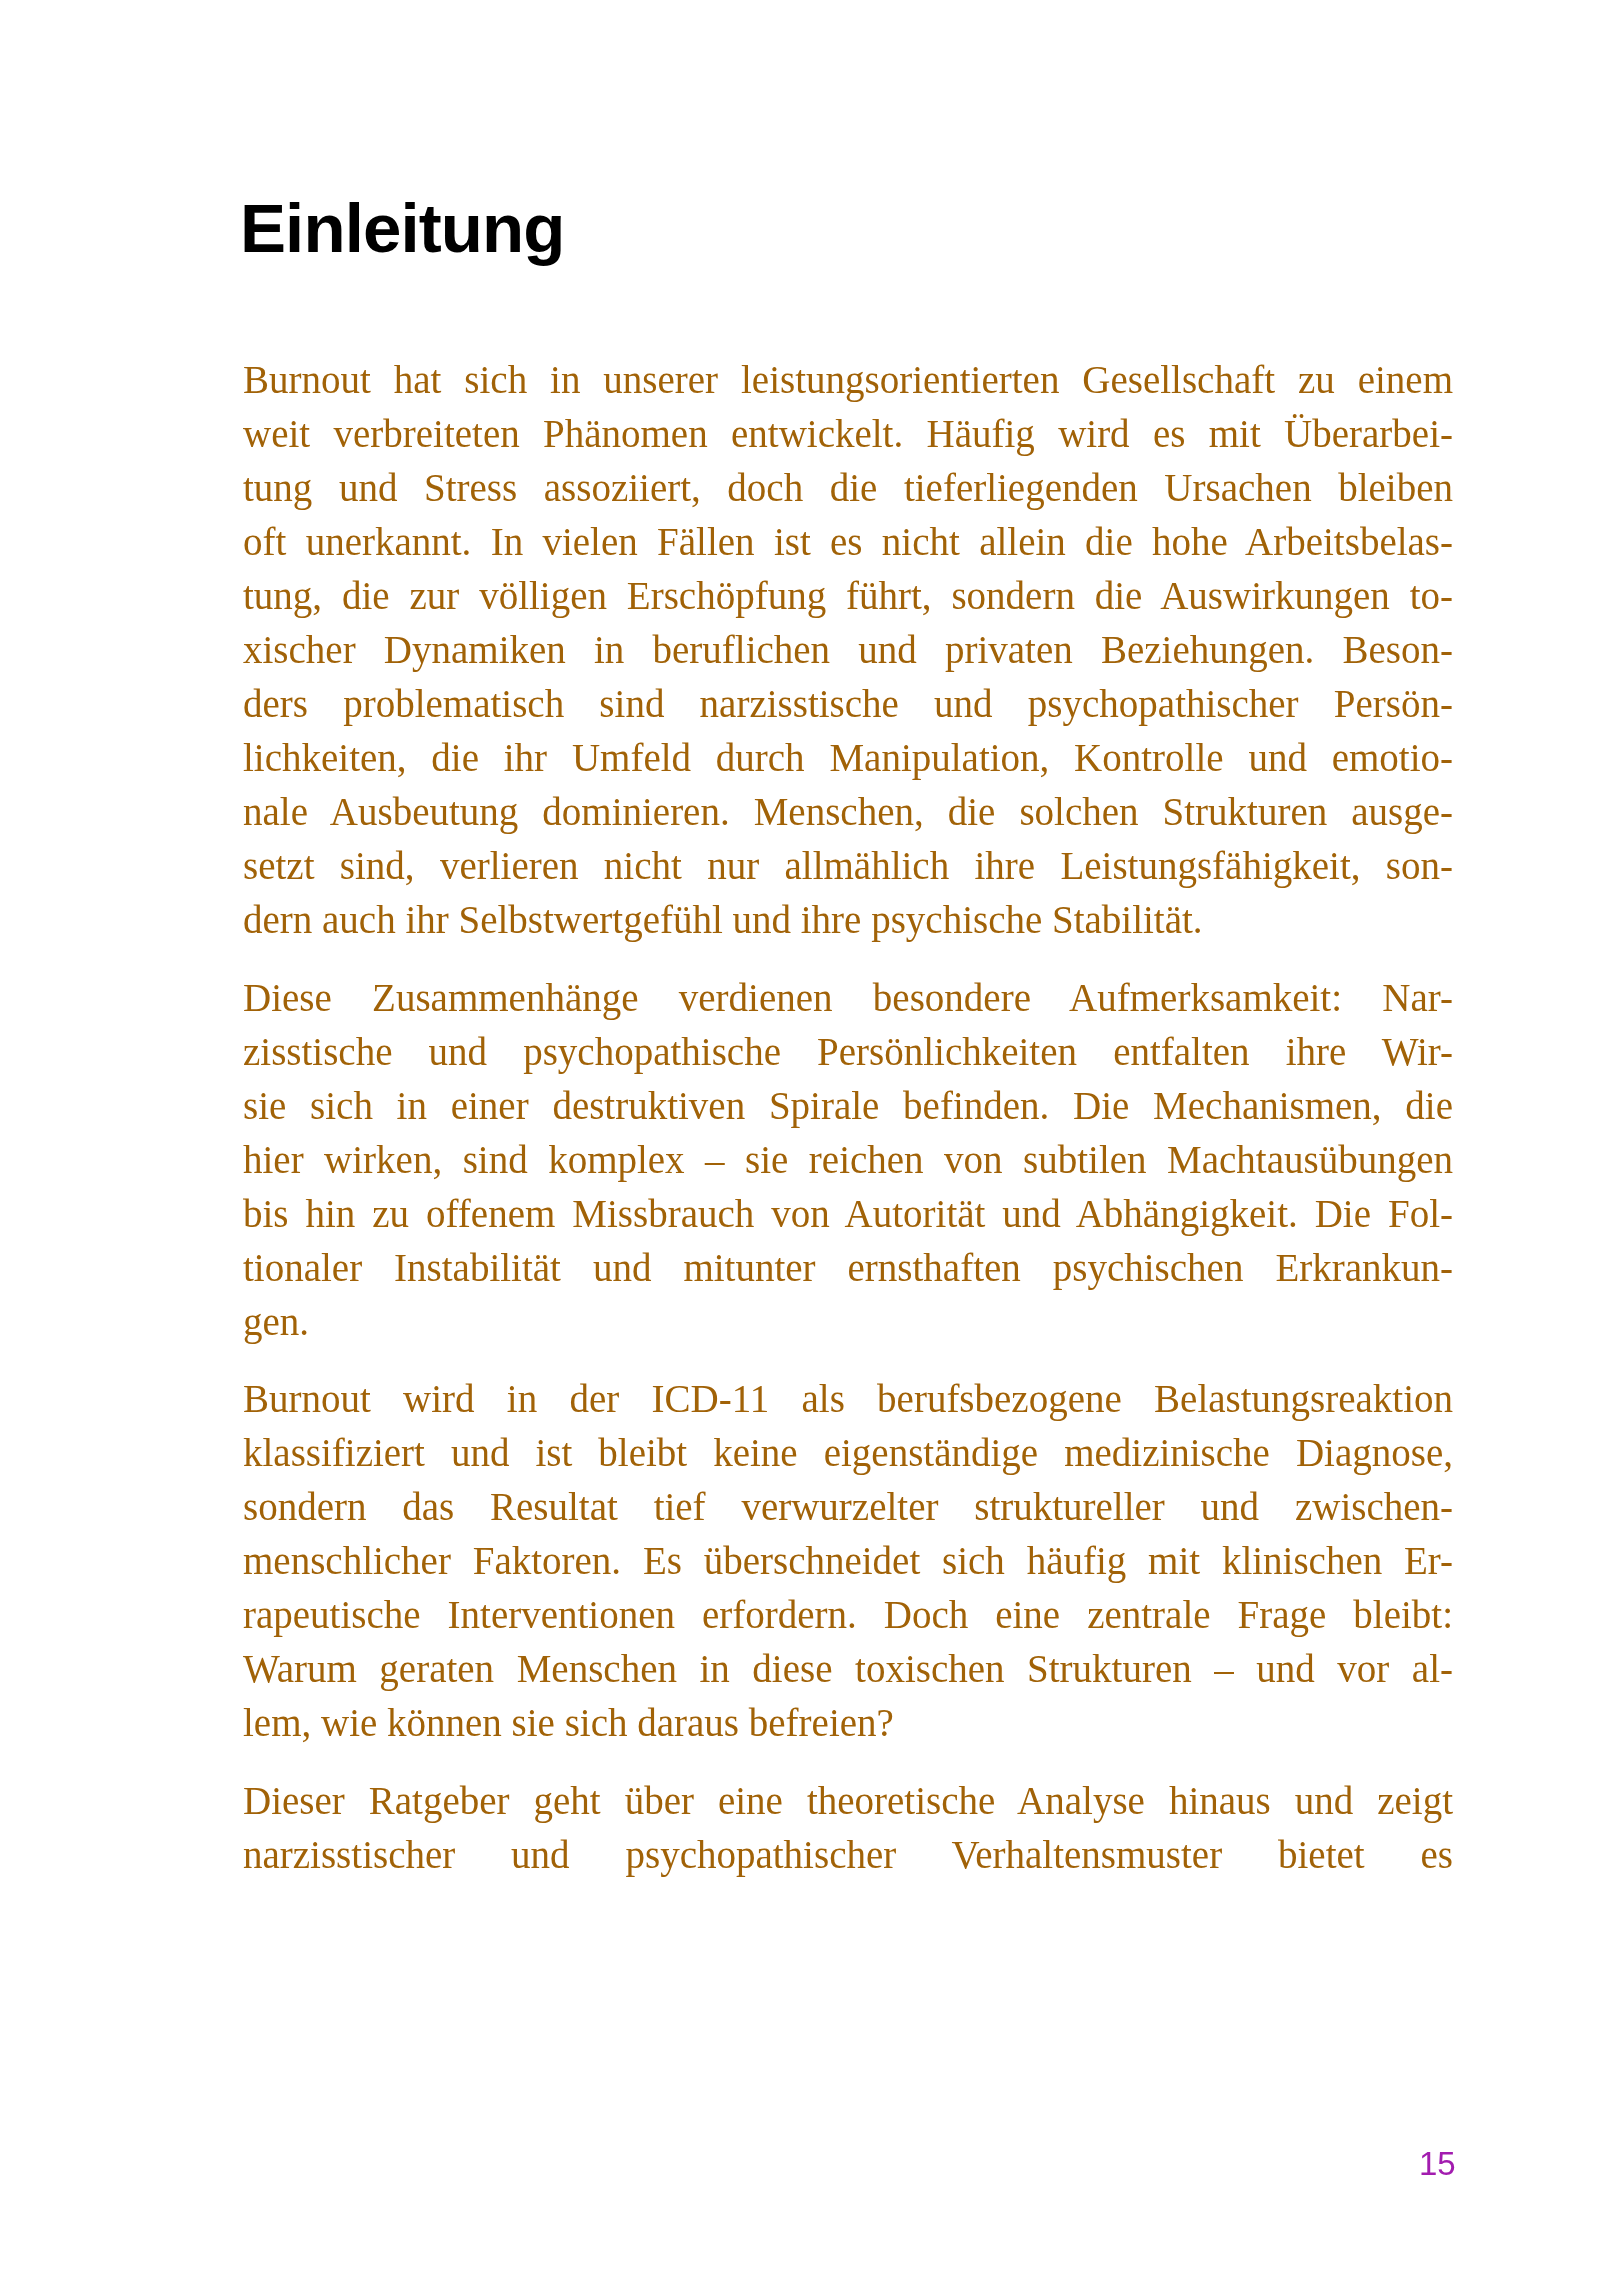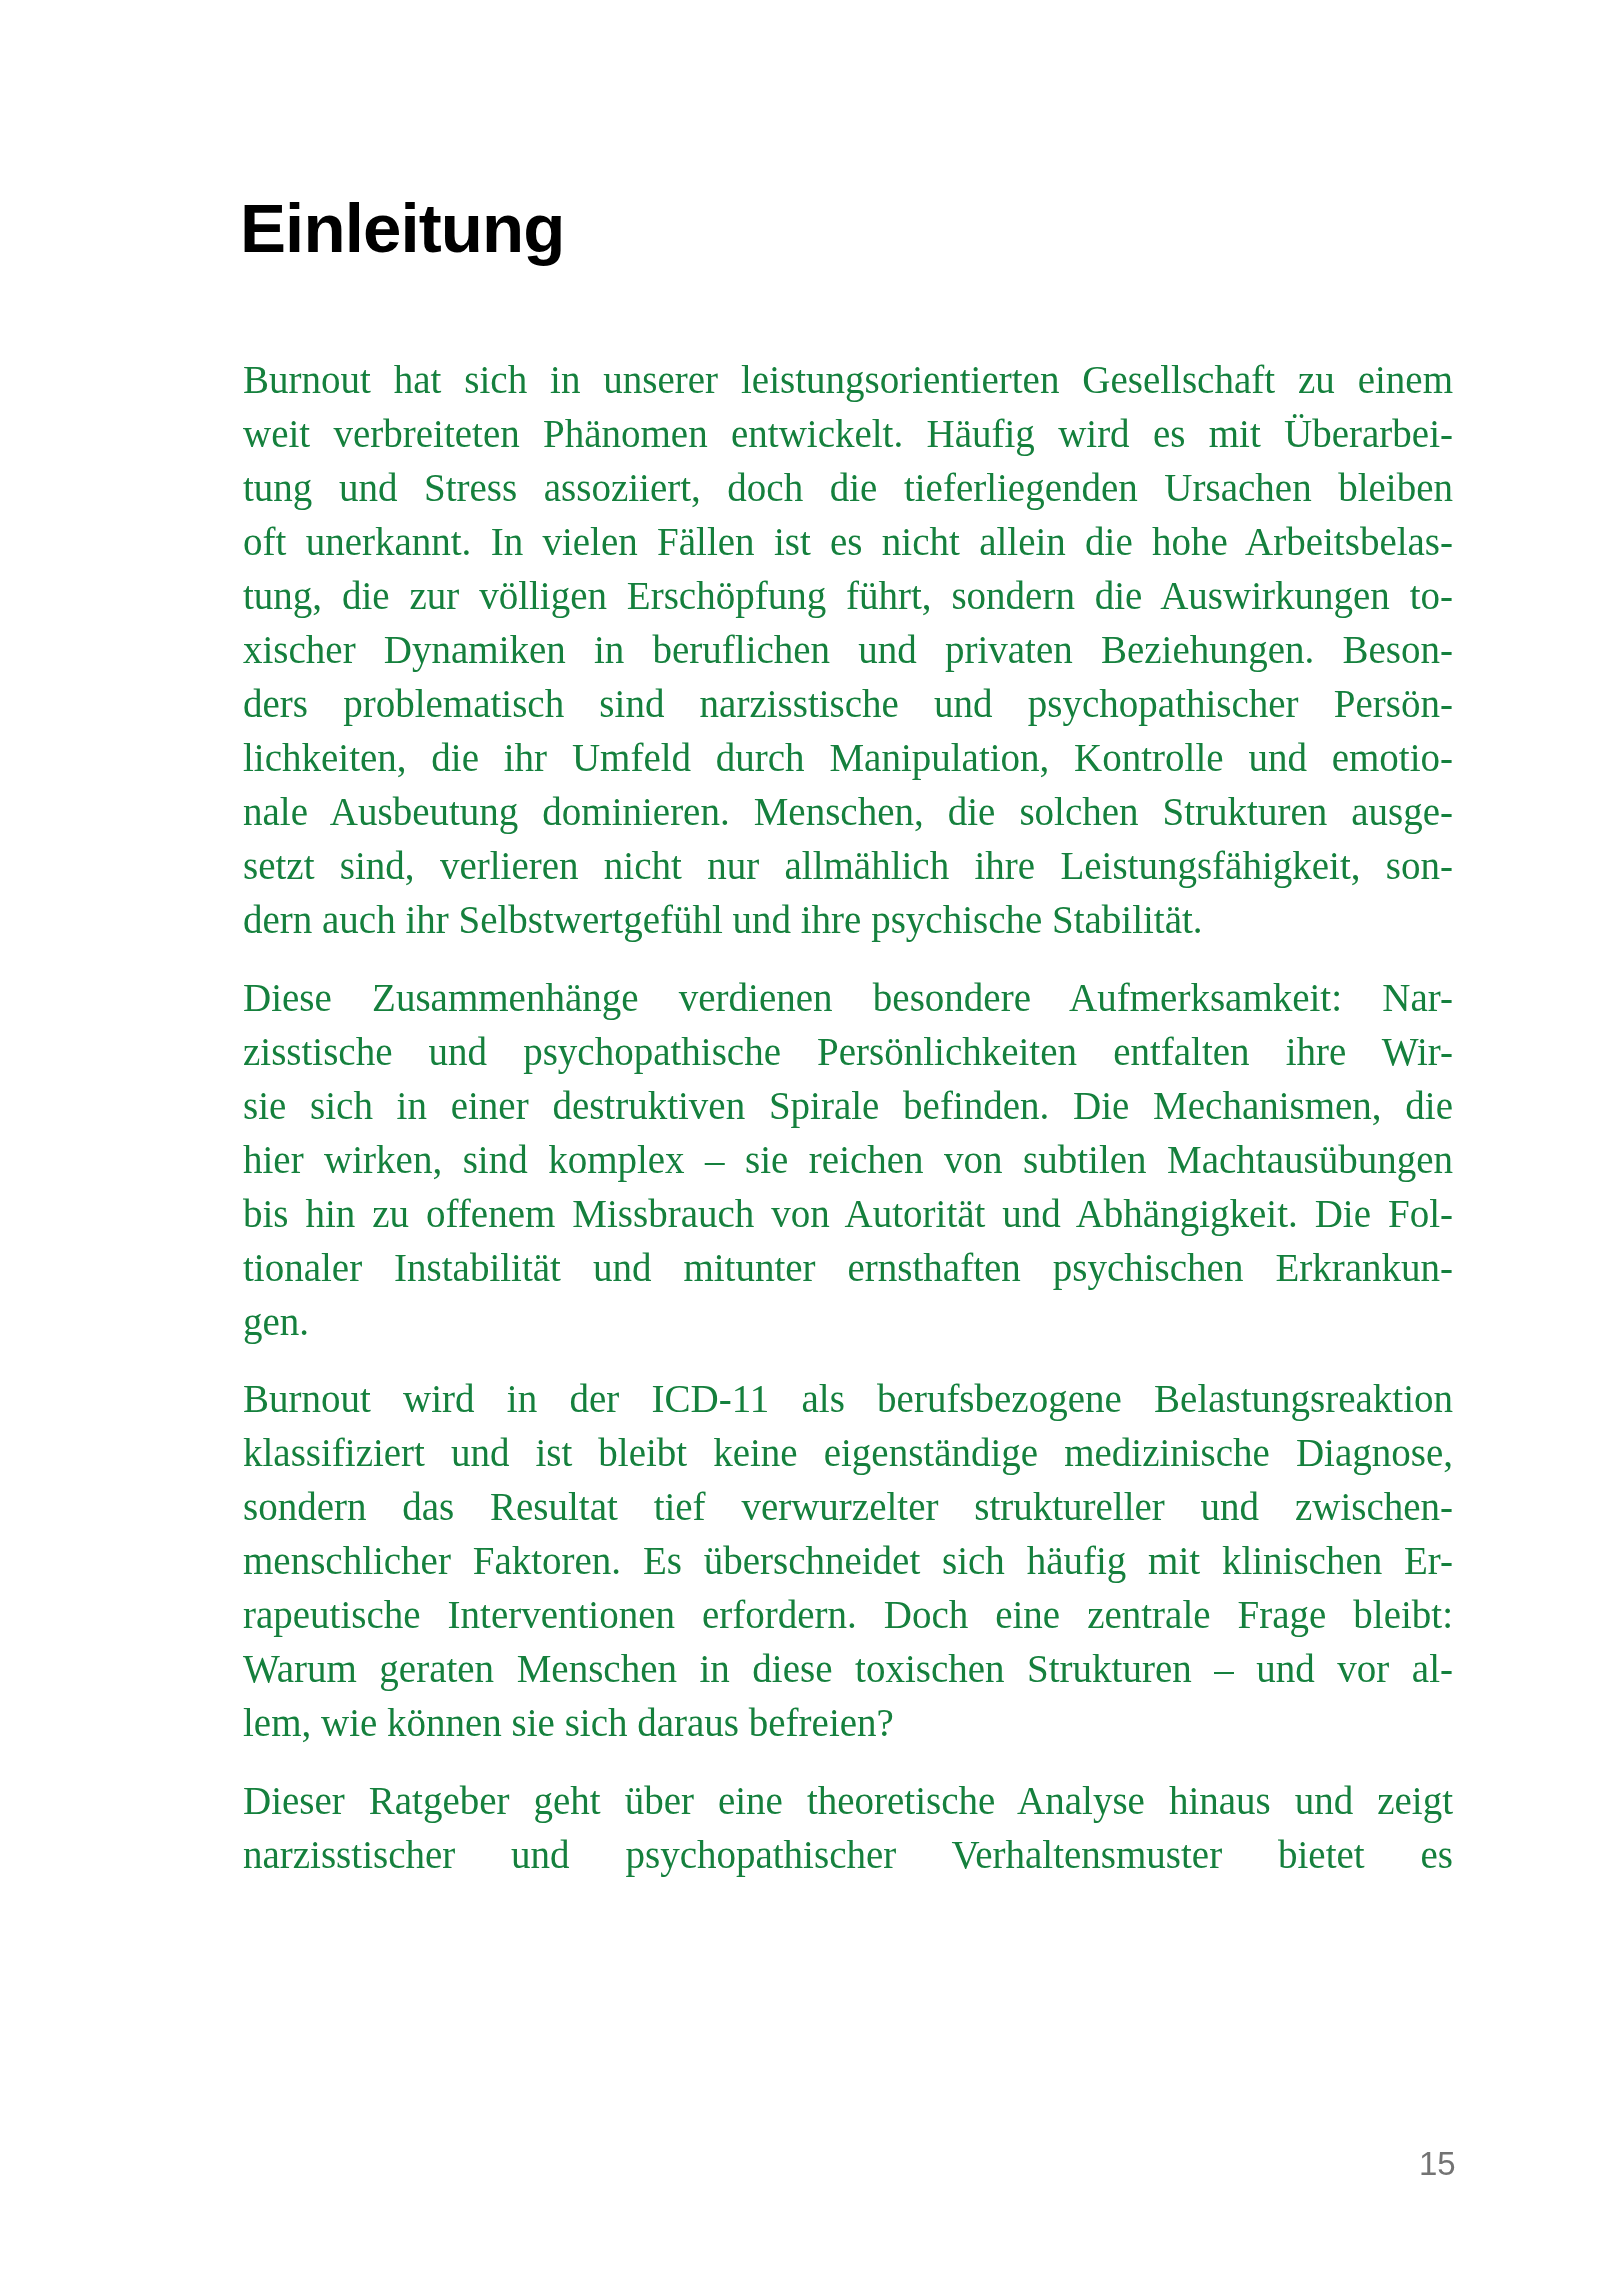--- a/index.html
+++ b/index.html
@@ -34,21 +34,21 @@
     color: #000;
   }
   .body-text {
     position: absolute;
     left: 243px;
     top: 353px;
     width: 1210px;
     font-family: "Liberation Serif", serif;
     font-size: 39px;
     line-height: 54px;
-    color: #15803d;
+    color: #a16207;
   }
   .para {
     margin: 0 0 23.6px 0;
   }
   .line {
     display: block;
     text-align: justify;
     text-align-last: justify;
     white-space: nowrap;
     height: 54px;
@@ -70,21 +70,21 @@
     text-align: right;
     text-align-last: left;
   }
   .page-number {
     position: absolute;
     left: 1419px;
     top: 2147px;
     font-family: "Liberation Sans", sans-serif;
     font-size: 33px;
     line-height: 1;
-    color: #737373;
+    color: #a21caf;
   }
 </style>
 </head>
 <body>
 
 <div class="page">
   <h1 class="heading">Einleitung</h1>
 
   <div class="body-text" id="body-text">
 

